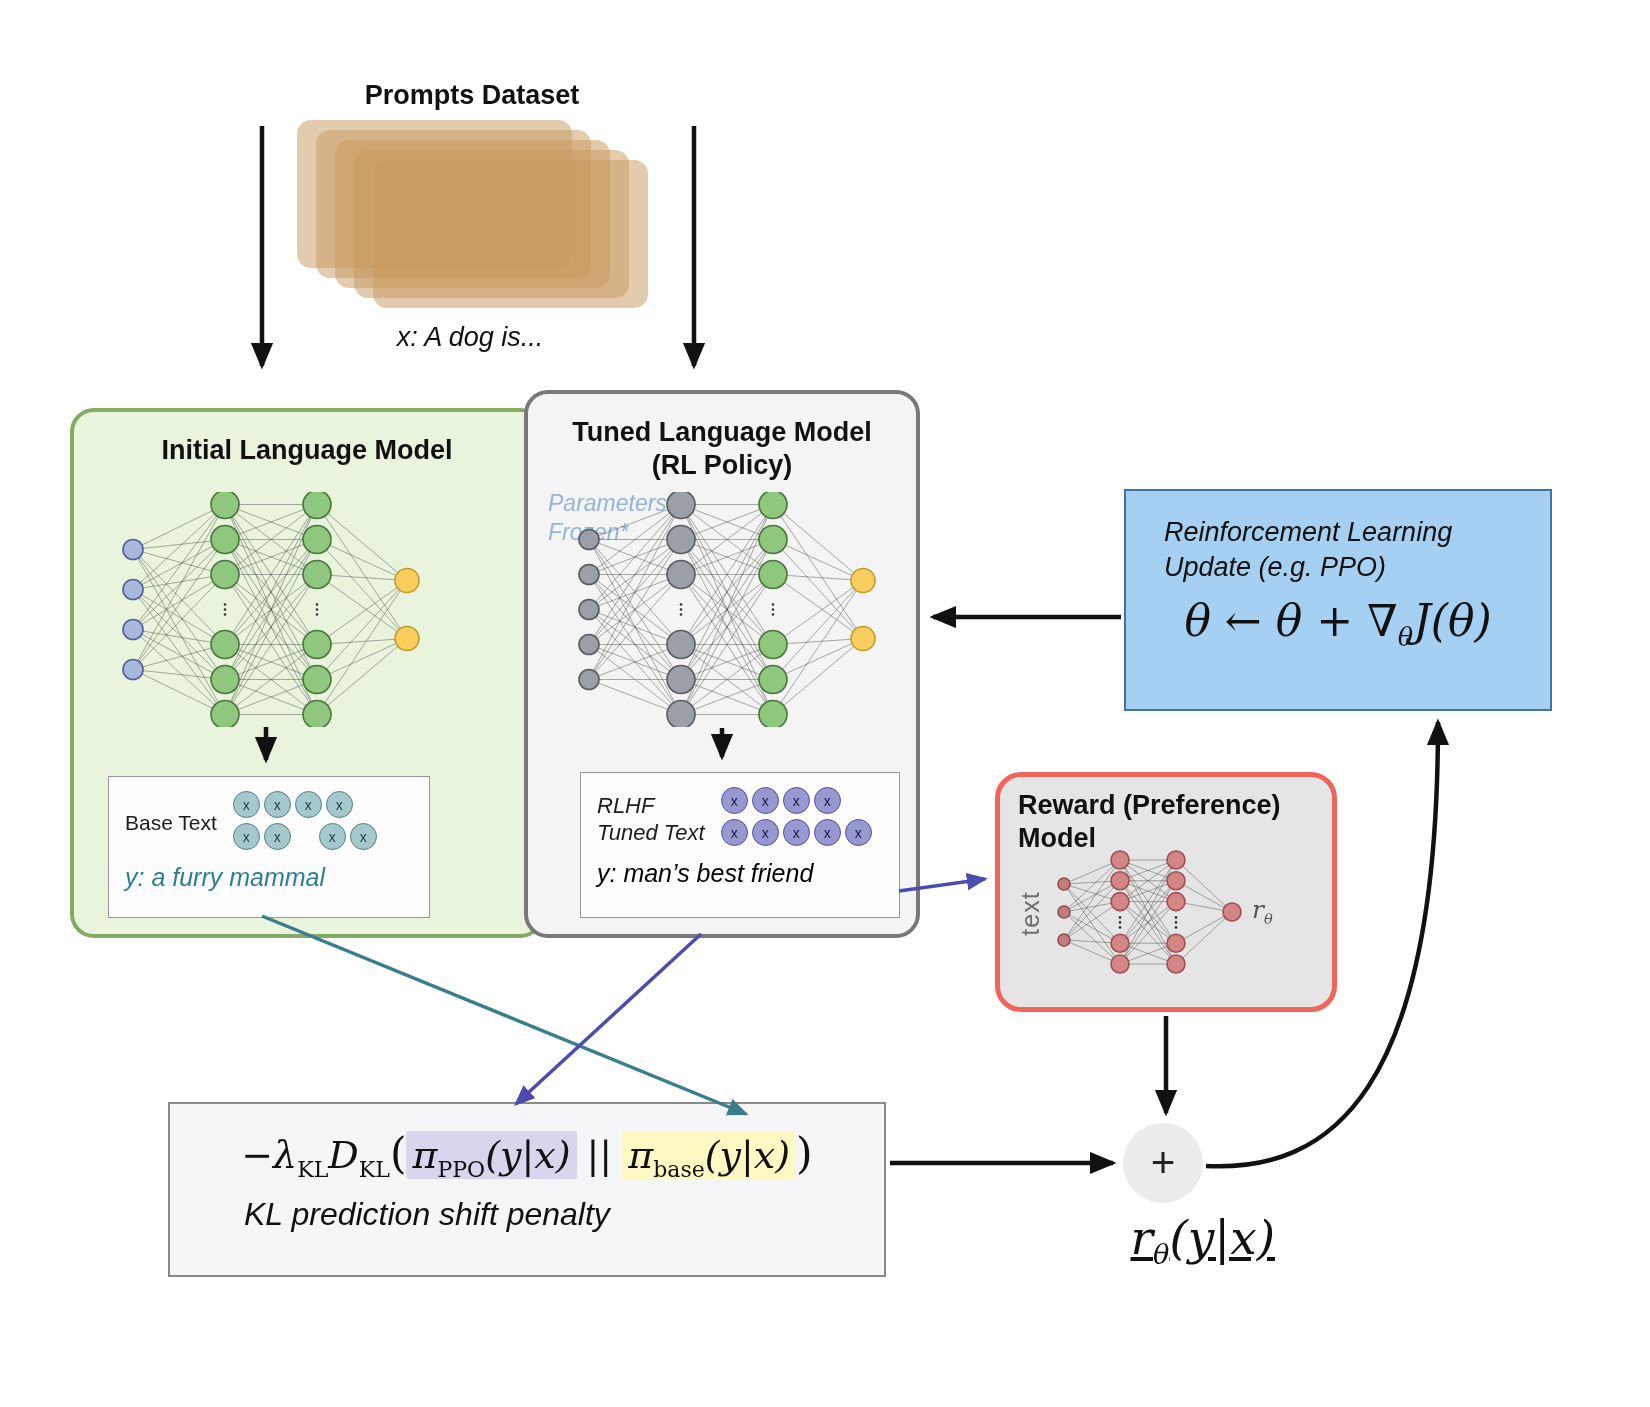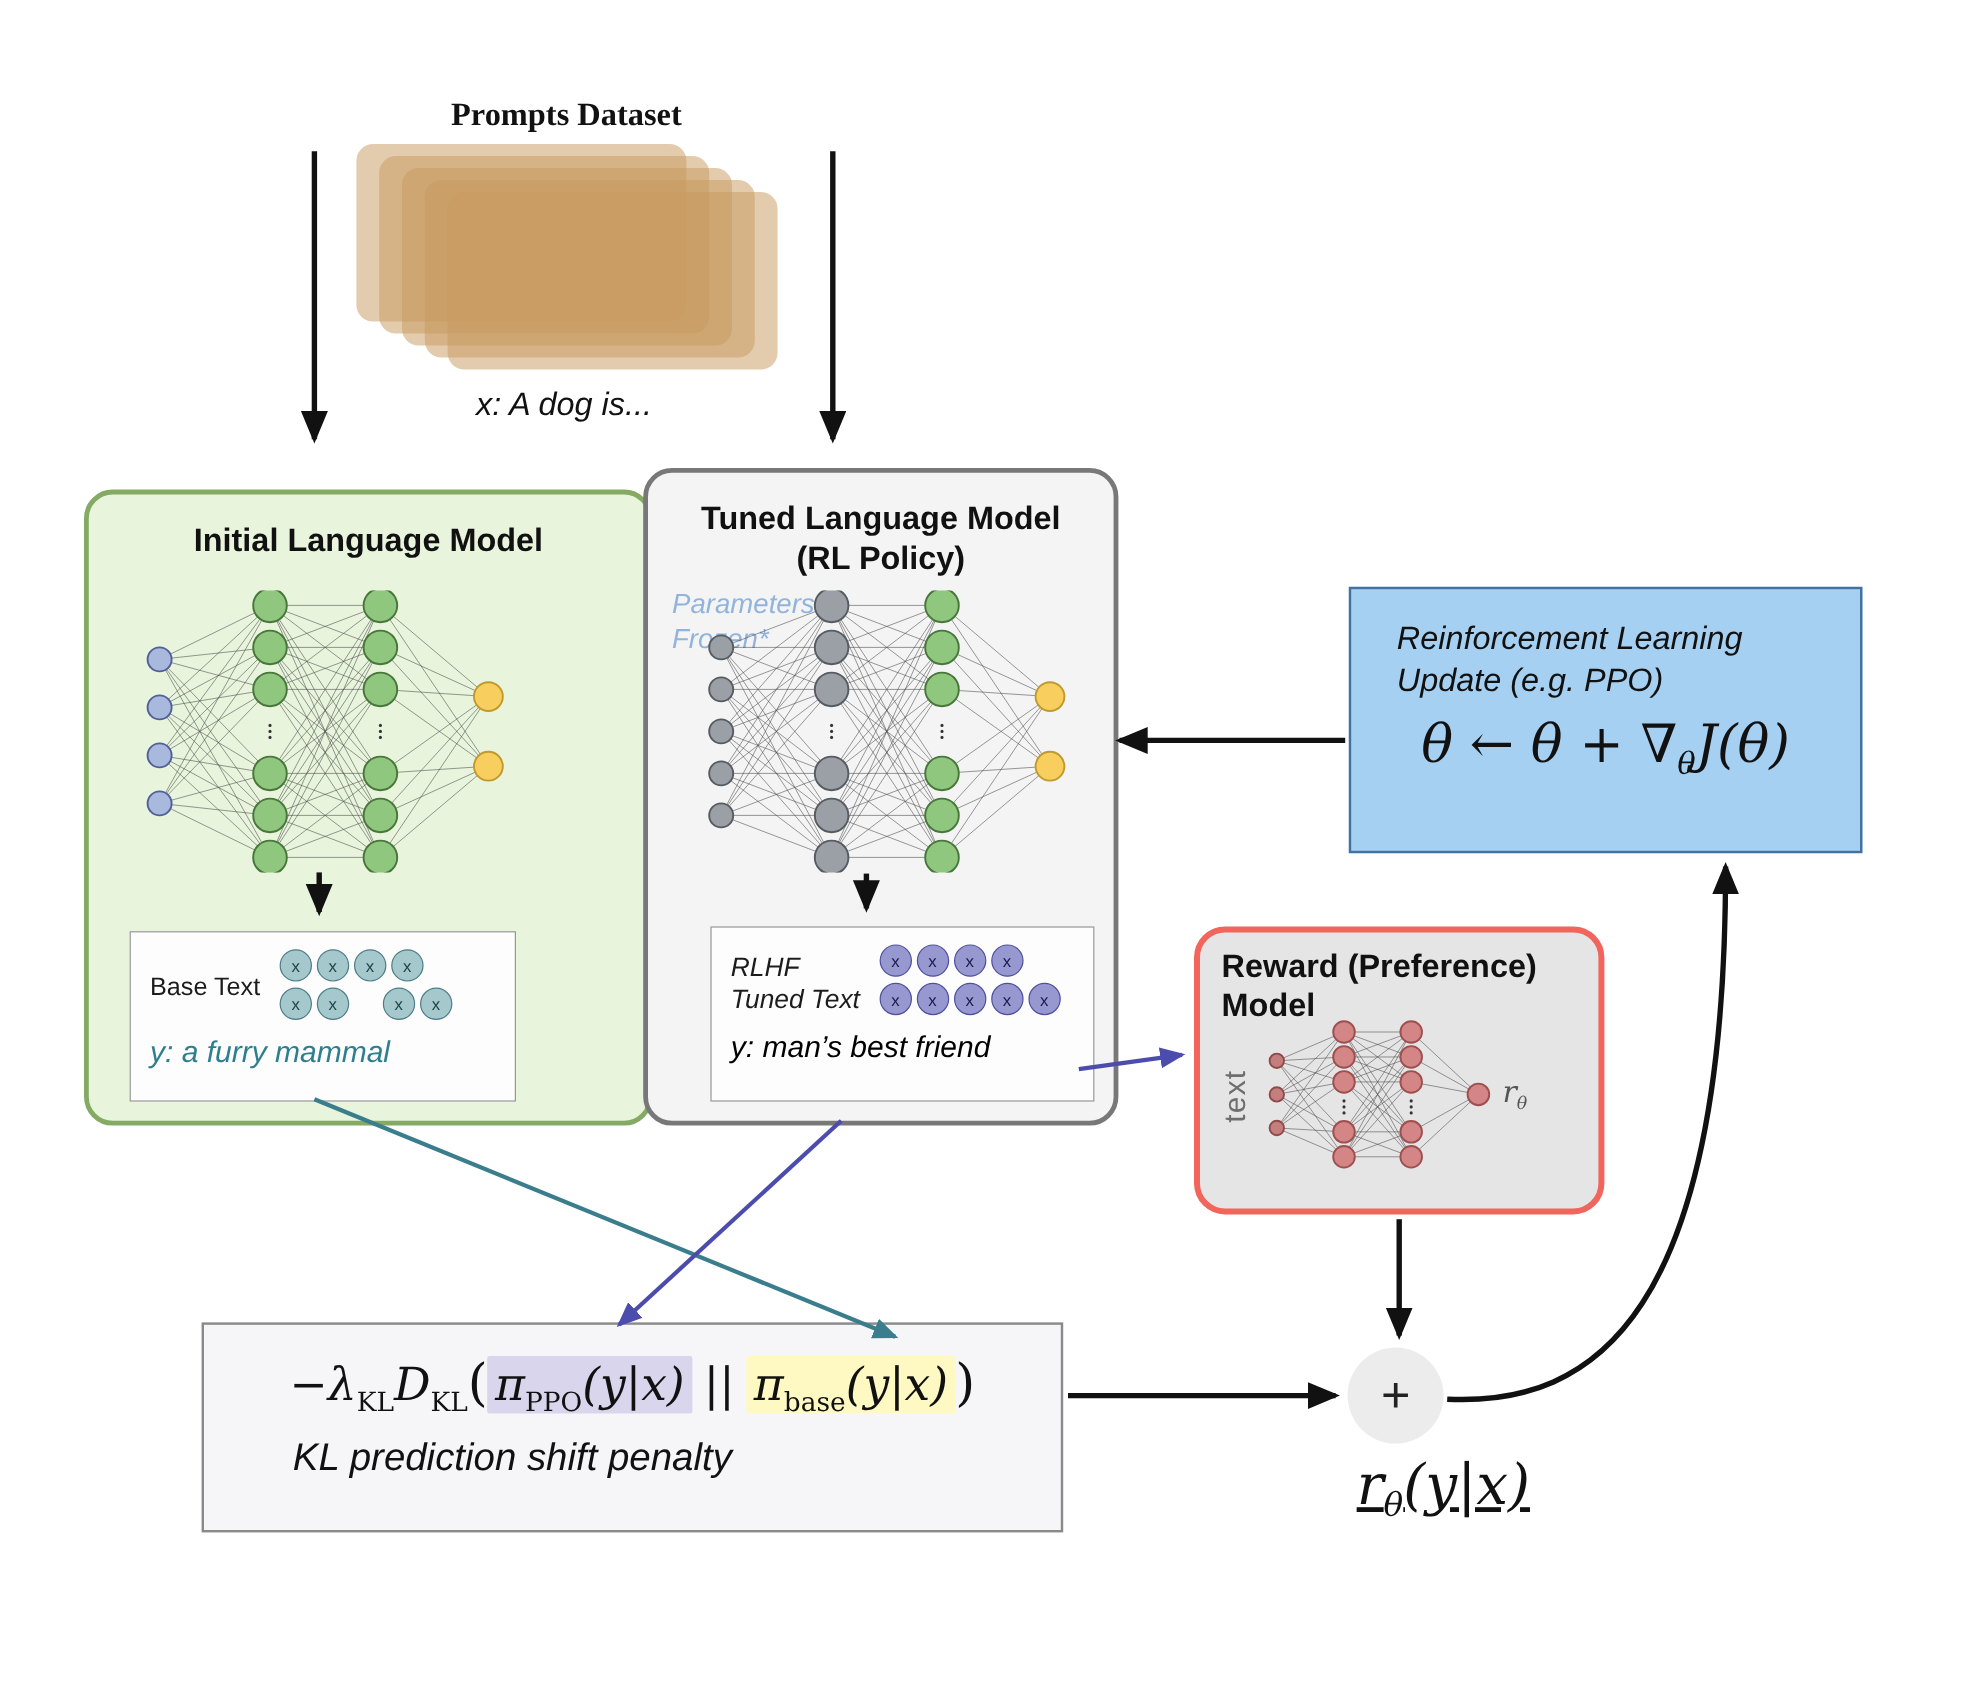--- a/index.html
+++ b/index.html
@@ -1,32 +1,32 @@
 <!DOCTYPE html>
 <html><head>
 <meta charset="utf-8">
 <style>
   html,body{margin:0;padding:0;background:#ffffff;}
   .canvas{position:relative;width:1650px;height:1407px;background:#ffffff;
           font-family:"Liberation Sans",sans-serif;color:#111;overflow:hidden;}
 
   
   .prompts-title{position:absolute;left:312px;top:80px;width:320px;text-align:center;
-                 font-size:27px;font-weight:700;font-family:Liberation Serif, serif;}
+                 font-size:27px;font-weight:700;}
   .card-stack{position:absolute;left:297px;top:120px;width:360px;height:200px;}
   .card{position:absolute;width:275px;height:148px;border-radius:14px;
         background:#c89a5e;opacity:0.5;}
   .prompt-example{position:absolute;left:320px;top:322px;width:300px;text-align:center;
                   font-style:italic;font-size:27px;}
 
   
   .box-initial{position:absolute;left:70px;top:408px;width:474px;height:530px;
                background:#e8f4dc;border:4px solid #84aa63;border-radius:24px;box-sizing:border-box;}
   .box-tuned{position:absolute;left:524px;top:390px;width:396px;height:548px;
-             background:#f4f4f4;border:4px solid #787878;border-radius:24px;box-sizing:border-box;margin-left:12px;}
+             background:#f4f4f4;border:4px solid #787878;border-radius:24px;box-sizing:border-box;}
   .box-title{margin:22px auto 0;text-align:center;font-size:27px;font-weight:700;line-height:1.22;}
   .box-initial .box-title{width:340px;}
   .box-tuned .box-title{width:300px;}
   .frozen-note{position:absolute;left:20px;top:95px;width:170px;font-style:italic;
                font-size:23px;line-height:1.25;color:#92b4dc;}
   .net-initial{position:absolute;left:35px;top:80px;}
   .net-tuned{position:absolute;left:37px;top:98px;}
 
   
   .io-box{position:absolute;background:#fdfdfd;border:1.5px solid #979797;box-sizing:border-box;}

